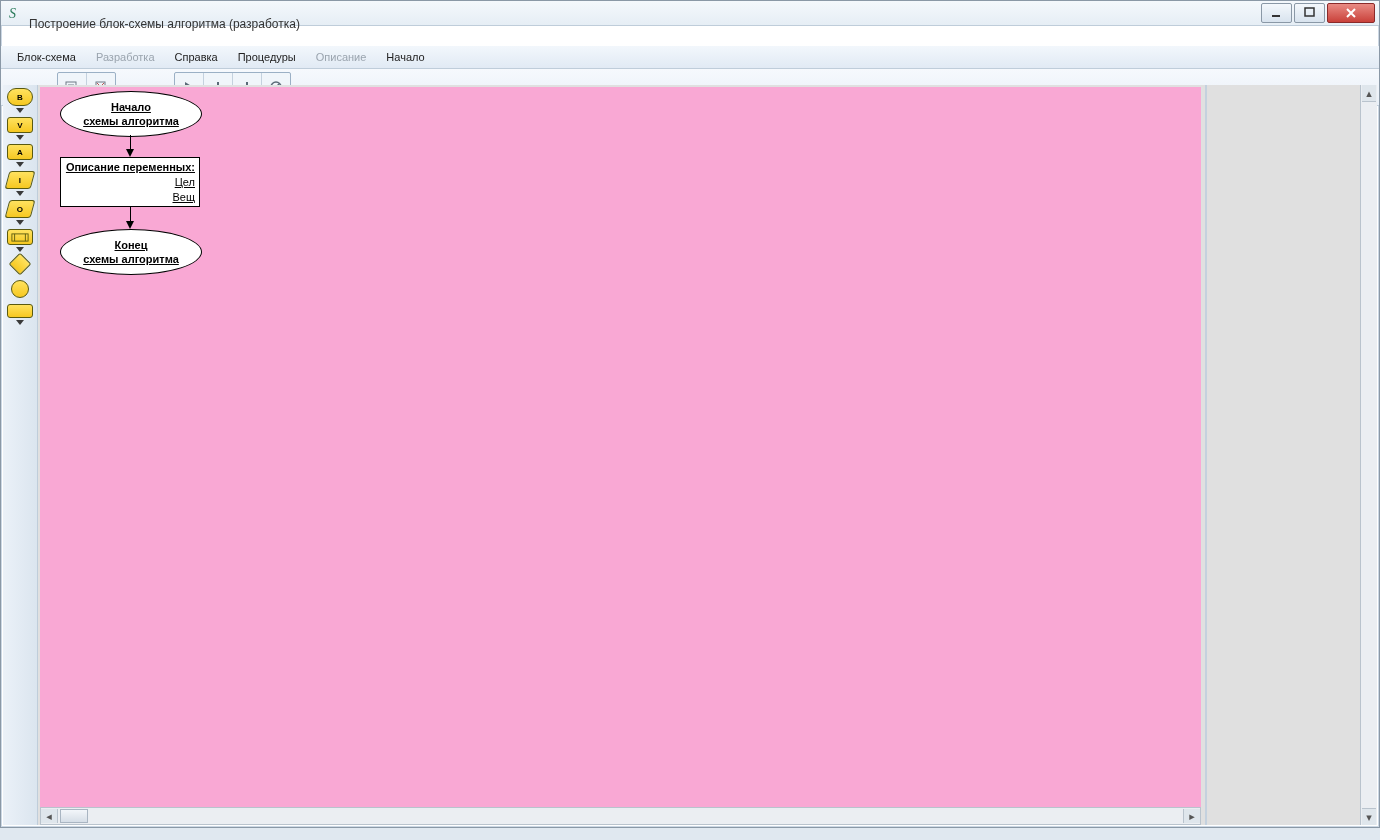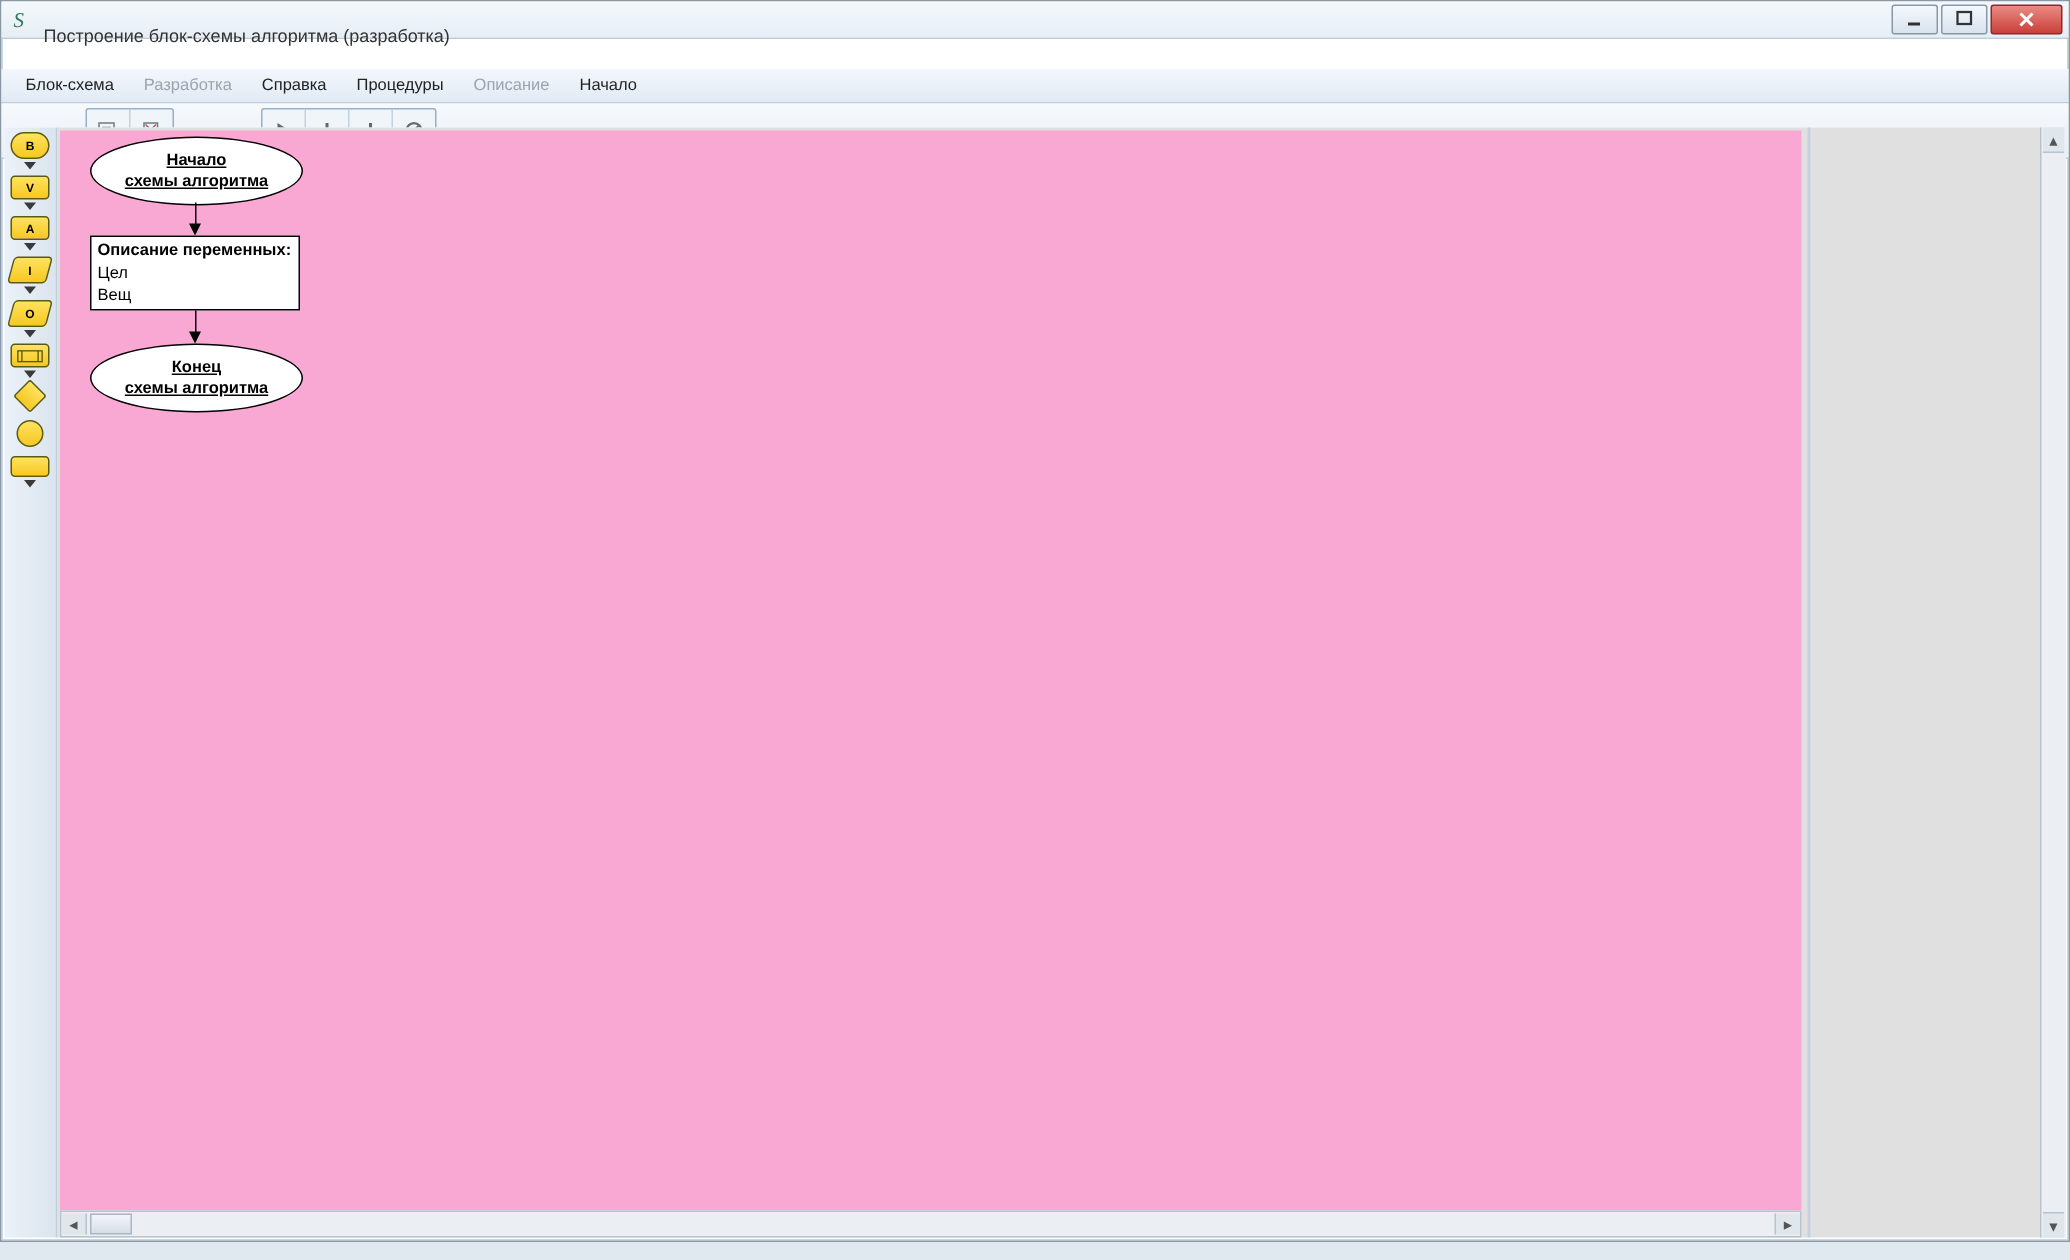--- a/index.html
+++ b/index.html
@@ -32,21 +32,21 @@
 .hscroll .thumb{width:26px;height:12px;background:linear-gradient(#f3f6fa,#d6dee7);border:1px solid #a9b5c2;margin-left:2px;}
 .right-panel{width:170px;background:#e0e0e0;border-left:1px solid #c4d1de;position:relative;}
 .vscroll{position:absolute;right:0;top:0;bottom:0;width:16px;background:#ebeef2;border-left:1px solid #b9c3cd;display:flex;flex-direction:column;align-items:center;}
 .vscroll .vbtn{height:16px;width:14px;background:#dfe6ec;border-bottom:1px solid #b9c3cd;display:flex;align-items:center;justify-content:center;color:#555;}
 .vscroll .vbtn.bottom{border-bottom:none;border-top:1px solid #b9c3cd;margin-top:auto;}
 
 .flow-node{position:absolute;font-family:Tahoma,Arial,sans-serif;font-size:11px;color:#000;text-align:center;}
 .ellipse{width:140px;height:44px;border:1px solid #000;border-radius:50%/50%;background:#fff;display:flex;flex-direction:column;align-items:center;justify-content:center;}
 .ellipse span{text-decoration:underline;font-weight:bold;line-height:14px;}
 .rect-node{width:140px;height:50px;border:1px solid #000;background:#fff;text-align:left;padding:2px 4px;box-sizing:border-box;}
-.rect-node span{display:block;line-height:15px;}
+.rect-node span{text-decoration:underline;display:block;line-height:15px;text-align:right;}
 .arrow-line{position:absolute;width:0;border-left:1px solid #000;}
 .arrow-head{position:absolute;width:0;height:0;border-left:4px solid transparent;border-right:4px solid transparent;border-top:8px solid #000;}
 svg.icon{width:16px;height:16px;}
 .gap{width:50px;}
 </style>
 </head>
 <body>
 
 <div class="window">
 

